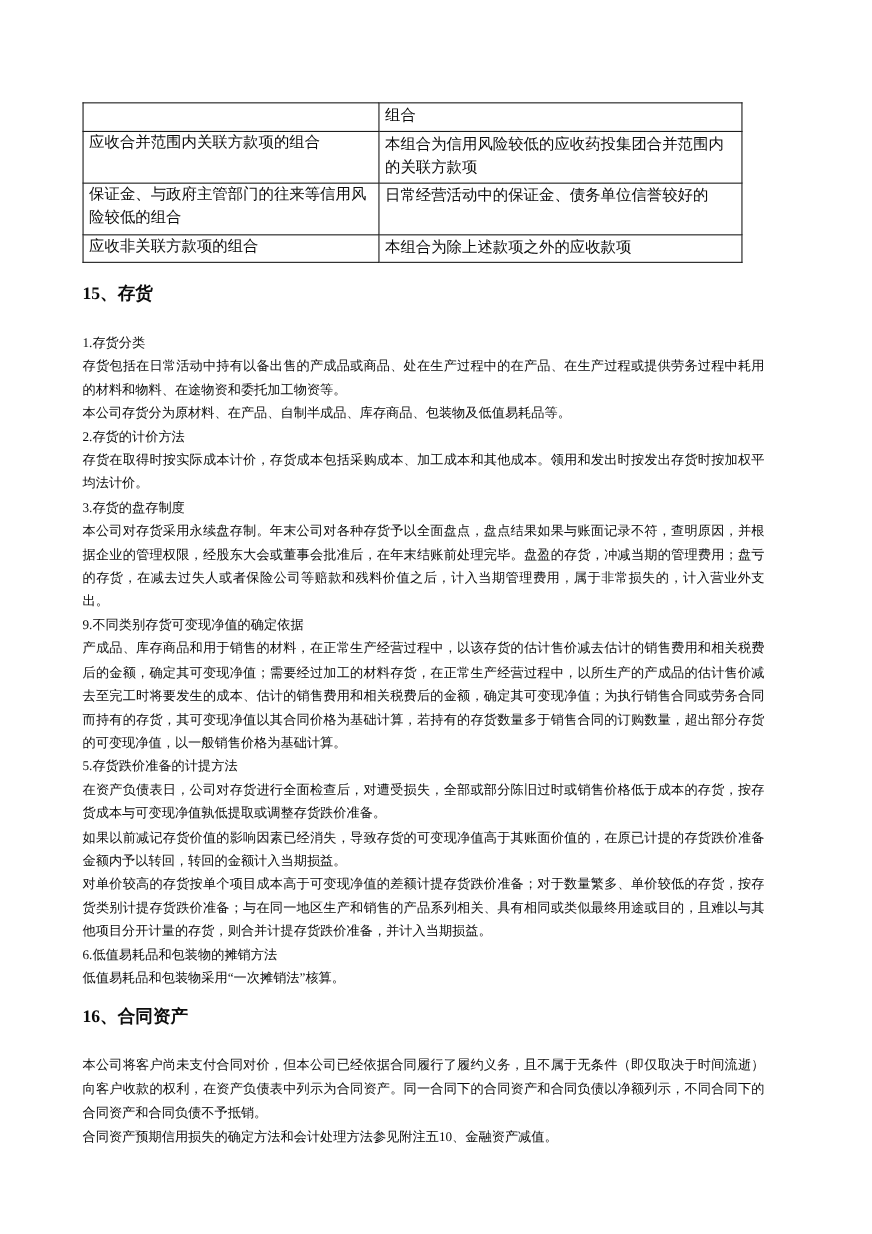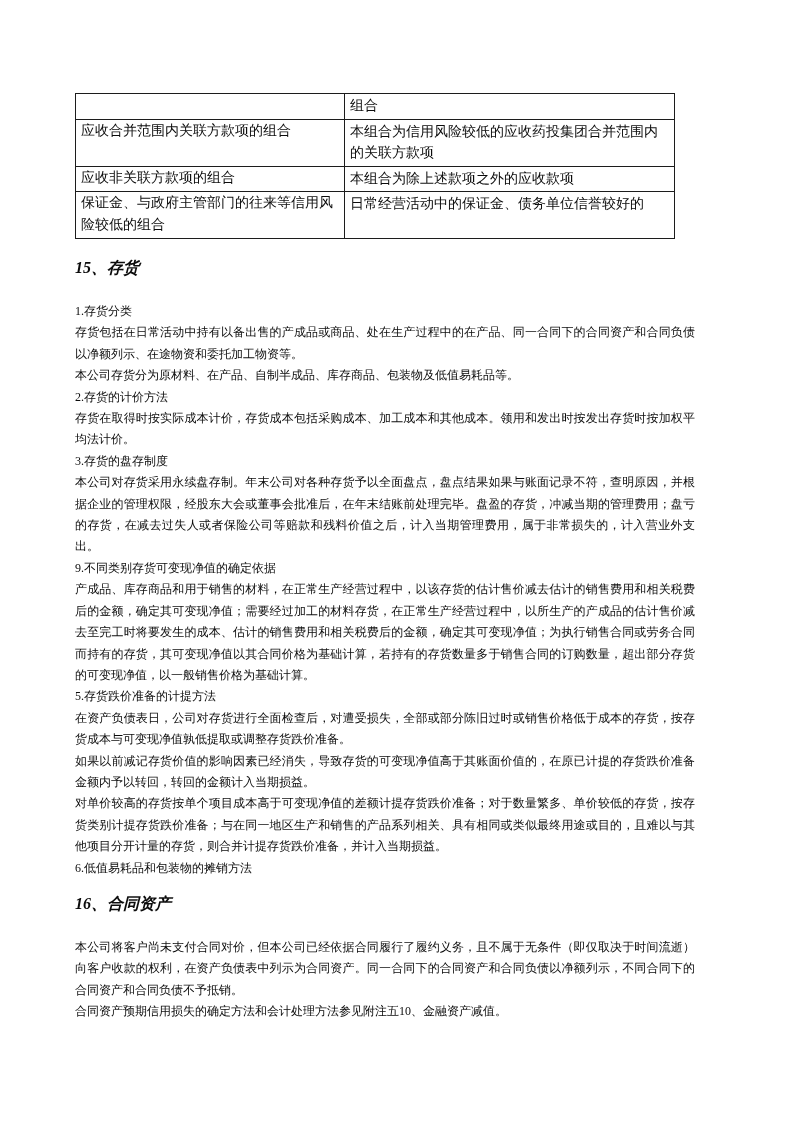--- a/index.html
+++ b/index.html
@@ -31,21 +31,20 @@
     text-align: left;
     word-break: break-all;
   }
   td.col-left  { width: 258px; font-family: Liberation Mono, monospace; }
   td.col-right { width: 319px; }
   h2.sec-heading {
     font-size: 16px;
     font-weight: 700;
     line-height: 22px;
     margin: 14px 0 22px 0;
-    font-style: italic;
   }
   p.para {
     font-size: 12px;
     line-height: 21.4px;
     margin: 0;
     text-align: justify;
     word-break: break-all;
   }
 </style>
 </head>
@@ -57,46 +56,47 @@
     <tbody>
       <tr>
         <td class="col-left"></td>
         <td class="col-right">组合</td>
       </tr>
       <tr>
         <td class="col-left">应收合并范围内关联方款项的组合</td>
         <td class="col-right">本组合为信用风险较低的应收药投集团合并范围内的关联方款项</td>
       </tr>
       <tr>
+        <td class="col-left">保证金、与政府主管部门的往来等信用风险较低的组合</td>
+        <td class="col-right">日常经营活动中的保证金、债务单位信誉较好的</td>
+      </tr>
+      <tr>
         <td class="col-left">应收非关联方款项的组合</td>
         <td class="col-right">本组合为除上述款项之外的应收款项</td>
-      </tr>
-      <tr>
-        <td class="col-left">保证金、与政府主管部门的往来等信用风险较低的组合</td>
-        <td class="col-right">日常经营活动中的保证金、债务单位信誉较好的</td>
       </tr>
     </tbody>
   </table>
 
   <section>
     <h2 class="sec-heading">15、存货</h2>
     <p class="para">1.存货分类</p>
-    <p class="para">存货包括在日常活动中持有以备出售的产成品或商品、处在生产过程中的在产品、同一合同下的合同资产和合同负债以净额列示、在途物资和委托加工物资等。</p>
+    <p class="para">存货包括在日常活动中持有以备出售的产成品或商品、处在生产过程中的在产品、在生产过程或提供劳务过程中耗用的材料和物料、在途物资和委托加工物资等。</p>
     <p class="para">本公司存货分为原材料、在产品、自制半成品、库存商品、包装物及低值易耗品等。</p>
     <p class="para">2.存货的计价方法</p>
     <p class="para">存货在取得时按实际成本计价，存货成本包括采购成本、加工成本和其他成本。领用和发出时按发出存货时按加权平均法计价。</p>
     <p class="para">3.存货的盘存制度</p>
     <p class="para">本公司对存货采用永续盘存制。年末公司对各种存货予以全面盘点，盘点结果如果与账面记录不符，查明原因，并根据企业的管理权限，经股东大会或董事会批准后，在年末结账前处理完毕。盘盈的存货，冲减当期的管理费用；盘亏的存货，在减去过失人或者保险公司等赔款和残料价值之后，计入当期管理费用，属于非常损失的，计入营业外支出。</p>
     <p class="para">9.不同类别存货可变现净值的确定依据</p>
     <p class="para">产成品、库存商品和用于销售的材料，在正常生产经营过程中，以该存货的估计售价减去估计的销售费用和相关税费后的金额，确定其可变现净值；需要经过加工的材料存货，在正常生产经营过程中，以所生产的产成品的估计售价减去至完工时将要发生的成本、估计的销售费用和相关税费后的金额，确定其可变现净值；为执行销售合同或劳务合同而持有的存货，其可变现净值以其合同价格为基础计算，若持有的存货数量多于销售合同的订购数量，超出部分存货的可变现净值，以一般销售价格为基础计算。</p>
     <p class="para">5.存货跌价准备的计提方法</p>
     <p class="para">在资产负债表日，公司对存货进行全面检查后，对遭受损失，全部或部分陈旧过时或销售价格低于成本的存货，按存货成本与可变现净值孰低提取或调整存货跌价准备。</p>
     <p class="para">如果以前减记存货价值的影响因素已经消失，导致存货的可变现净值高于其账面价值的，在原已计提的存货跌价准备金额内予以转回，转回的金额计入当期损益。</p>
     <p class="para">对单价较高的存货按单个项目成本高于可变现净值的差额计提存货跌价准备；对于数量繁多、单价较低的存货，按存货类别计提存货跌价准备；与在同一地区生产和销售的产品系列相关、具有相同或类似最终用途或目的，且难以与其他项目分开计量的存货，则合并计提存货跌价准备，并计入当期损益。</p>
     <p class="para">6.低值易耗品和包装物的摊销方法</p>
+    <p class="para">低值易耗品和包装物采用“一次摊销法”核算。</p>
   </section>
 
   <section>
     <h2 class="sec-heading">16、合同资产</h2>
     <p class="para">本公司将客户尚未支付合同对价，但本公司已经依据合同履行了履约义务，且不属于无条件（即仅取决于时间流逝）向客户收款的权利，在资产负债表中列示为合同资产。同一合同下的合同资产和合同负债以净额列示，不同合同下的合同资产和合同负债不予抵销。</p>
     <p class="para">合同资产预期信用损失的确定方法和会计处理方法参见附注五10、金融资产减值。</p>
   </section>
 
 </div>
 

